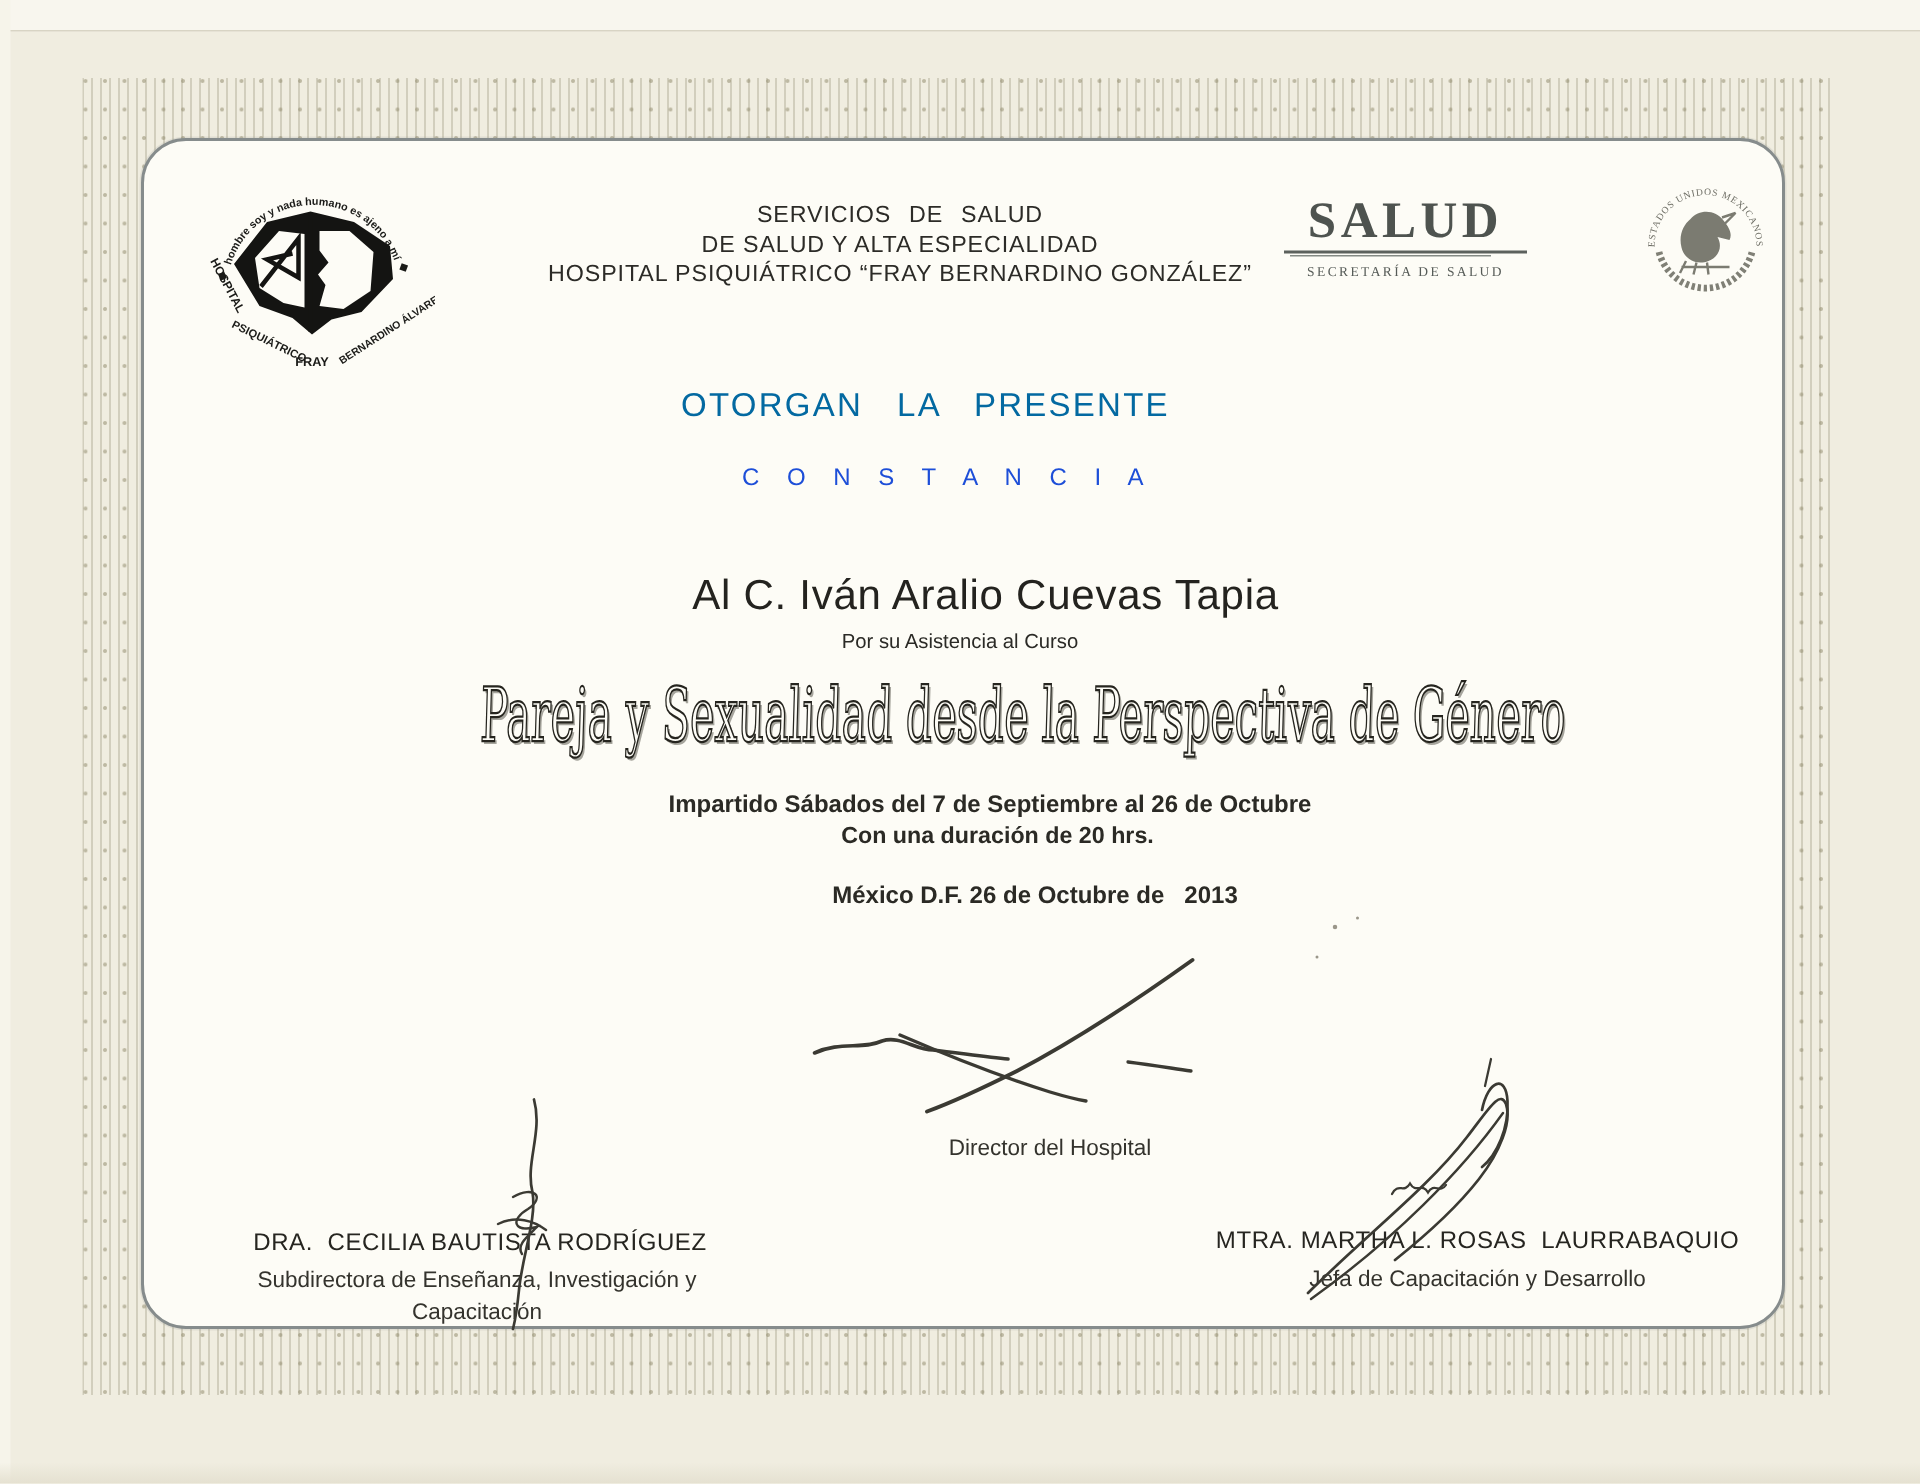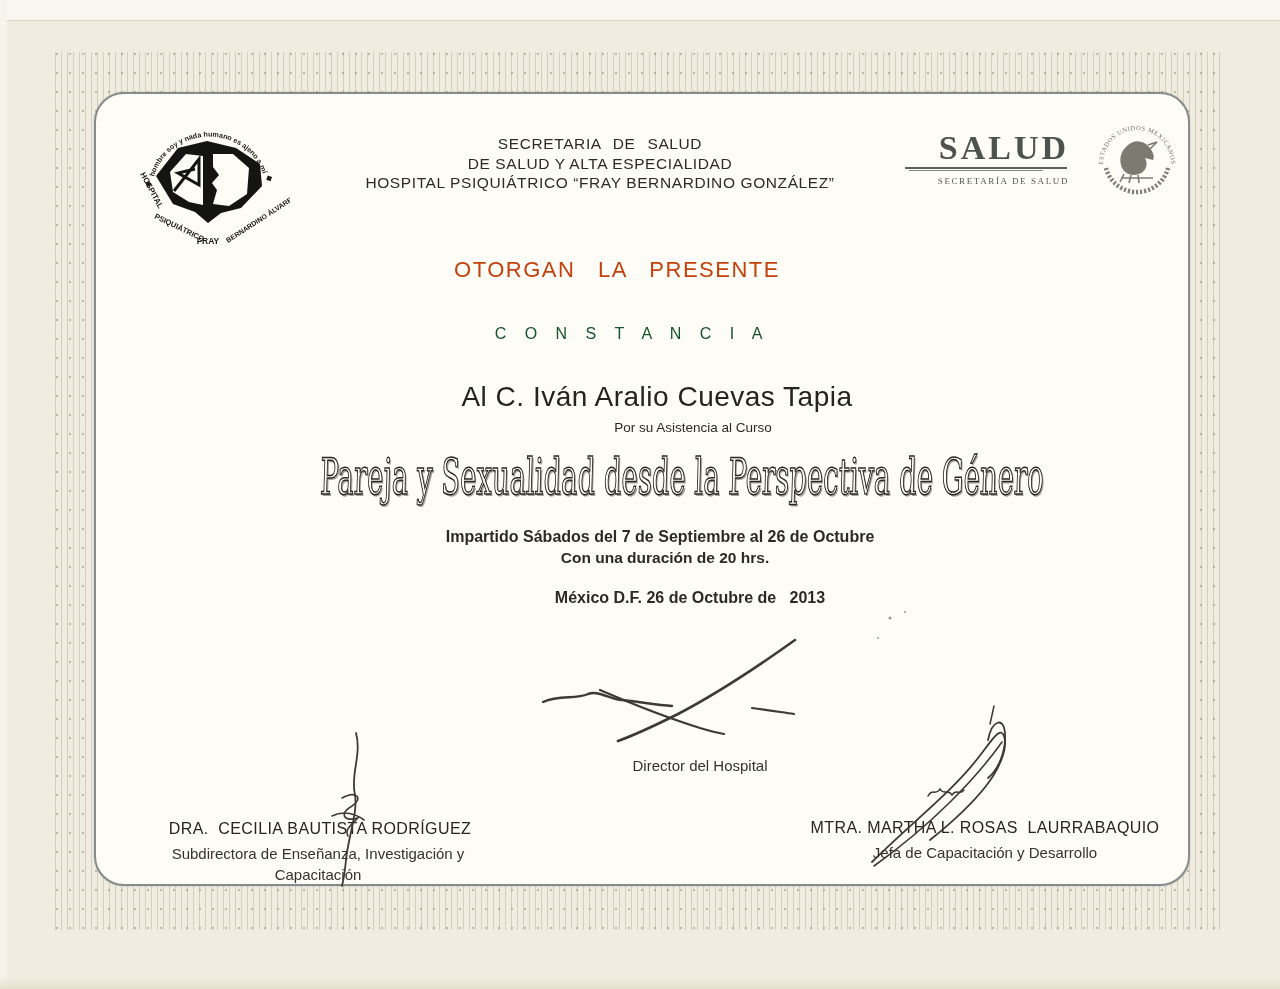--- a/index.html
+++ b/index.html
@@ -12,27 +12,27 @@
     position:absolute;left:55px;top:52px;width:1167px;height:878px;
     background-image:
       radial-gradient(circle at 2px 2px, rgba(148,142,112,.55) 1px, rgba(0,0,0,0) 1.6px),
       repeating-linear-gradient(90deg, rgba(140,135,108,.30) 0 1px, rgba(0,0,0,0) 1px 6px);
     background-size:13px 19px, auto;
   }
   .certificate{position:absolute;left:94px;top:92px;width:1092px;height:790px;background:#fdfcf6;border:2px solid #868c8c;border-radius:30px;box-shadow:0 0 0 1px rgba(134,140,140,.15);}
   .t{position:absolute;white-space:nowrap;transform:translateX(-50%);color:#2e2c27;font-family:"Liberation Sans",sans-serif;}
   .hdr{position:absolute;left:300px;top:134px;width:600px;text-align:center;font-size:15.5px;line-height:19.6px;letter-spacing:.6px;color:#2c2b27;}
   .hdr div:first-child{word-spacing:7px;}
-  .salud{position:absolute;left:903px;top:131px;width:166px;text-align:right;}
+  .salud{position:absolute;left:854px;top:131px;width:166px;text-align:center;}
   .salud-word{font-family:"Liberation Serif",serif;font-weight:600;font-size:34px;line-height:34px;letter-spacing:3px;color:#4e534f;}
   .salud-rule{height:2px;background:#5c615d;margin:2px 2px 0 2px;}
   .salud-rule2{height:1px;background:#848984;margin:1px 26px 0 6px;}
   .salud-sub{margin-top:5px;font-family:"Liberation Serif",serif;font-size:9px;letter-spacing:1.6px;color:#565b57;}
-  .grant{font-size:22px;letter-spacing:1.5px;word-spacing:15px;color:#c2410c;}
-  .doc-type{font-size:16px;letter-spacing:7px;color:#14532d;margin-top:15px;}
+  .grant{font-size:22px;letter-spacing:1.5px;word-spacing:15px;color:#0369a1;}
+  .doc-type{font-size:16px;letter-spacing:7px;color:#1d4ed8;}
   .recipient{font-size:28px;letter-spacing:.5px;color:#24231f;}
   .reason{font-size:13.5px;color:#2b2a26;}
   .course-title{
     font-family:"DejaVu Serif",serif;font-size:50px;line-height:50px;color:#201f1b;
     transform:translateX(-50%) scaleX(.55) skewX(-3deg);transform-origin:center;
   }
   @supports (-webkit-text-stroke: 1px black){
     .course-title{-webkit-text-stroke:1.5px #26251f;-webkit-text-fill-color:#fdfcf6;text-shadow:2.5px 2px 0 rgba(80,78,68,.5);}
   }
   .body-line{font-size:16px;color:#2b2a25;font-weight:bold;}
@@ -66,21 +66,21 @@
       M85,42 L105,42 L121,56 L119,82 L101,94 L85,92 L89,78 L84,71 L91,63 L85,55 Z"></path>
     <path stroke="#141412" stroke-width="3" fill="none" d="M79,30 L79,109"></path>
     <path stroke="#141412" stroke-width="3" fill="none" d="M46,79 L71,47 L71,73 L50,61 L67,57"></path>
     <text transform="translate(12,62) rotate(62)" font-size="8" font-weight="bold" fill="#1b1b18" font-family="Liberation Sans, sans-serif">HOSPITAL</text>
     <text transform="translate(26,106) rotate(26)" font-size="7.5" font-weight="bold" fill="#1b1b18" font-family="Liberation Sans, sans-serif">PSIQUIÁTRICO</text>
     <text x="80" y="132" text-anchor="middle" font-size="8.5" font-weight="bold" fill="#1b1b18" font-family="Liberation Sans, sans-serif">FRAY</text>
     <text transform="translate(100,131) rotate(-33)" font-size="7" font-weight="bold" fill="#1b1b18" font-family="Liberation Sans, sans-serif">BERNARDINO ÁLVAREZ</text>
   </svg>
 
   <div class="hdr">
-    <div>SECRETARIA DE SALUD</div>
+    <div>SERVICIOS DE SALUD</div>
     <div>DE SALUD Y ALTA ESPECIALIDAD</div>
     <div>HOSPITAL PSIQUIÁTRICO “FRAY BERNARDINO GONZÁLEZ”</div>
   </div>
 
   <div class="salud">
     <div class="salud-word">SALUD</div>
     <div class="salud-rule"></div>
     <div class="salud-rule2"></div>
     <div class="salud-sub">SECRETARÍA DE SALUD</div>
   </div>
@@ -93,21 +93,21 @@
       <textPath href="#egTop" startOffset="50%" text-anchor="middle">ESTADOS UNIDOS MEXICANOS</textPath>
     </text>
     <path fill="#7b7b71" d="M33,32 C39,25 50,26 55,33 C59,38 61,42 59,46 L51,44 C55,51 51,58 45,60 C37,63 29,59 27,51 C25,43 28,36 33,32 Z"></path>
     <path stroke="#7b7b71" stroke-width="1.6" fill="none" d="M54,31 L63,28 L56,35 M30,60 L26,68 M37,61 L35,69 M44,61 L45,69 M27,64 L59,64"></path>
     <path d="M 12 54 A 32 32 0 0 0 74 54" fill="none" stroke="#808076" stroke-width="4.5" stroke-dasharray="2.2 1.9"></path>
   </svg>
 
   <div class="t grant" style="left:617px;top:257px">OTORGAN LA PRESENTE</div>
   <div class="t doc-type" style="left:632px;top:310px">C O N S T A N C I A</div>
   <div class="t recipient" style="left:657px;top:381px">Al C. Iván Aralio Cuevas Tapia</div>
-  <div class="t reason" style="left:693px;top:420px">Por su Asistencia al Curso</div>
+  <div class="t reason" style="left:640px;top:420px">Por su Asistencia al Curso</div>
   <div class="t course-title" style="left:682px;top:452px">Pareja y Sexualidad desde la Perspectiva de Género</div>
   <div class="t body-line" style="left:660px;top:528px">Impartido Sábados del 7 de Septiembre al 26 de Octubre</div>
   <div class="t body-line" style="left:665px;top:549px;font-size:15.5px">Con una duración de 20 hrs.</div>
   <div class="t body-line" style="left:690px;top:589px">México D.F. 26 de Octubre de&nbsp;&nbsp; 2013</div>
 
   <div class="t sig-title" style="left:700px;top:757px">Director del Hospital</div>
 
   <div class="t sig-name" style="left:320px;top:820px">DRA.&nbsp; CECILIA BAUTISTA RODRÍGUEZ</div>
   <div class="t sig-title" style="left:318px;top:845px">Subdirectora de Enseñanza, Investigación y</div>
   <div class="t sig-title" style="left:318px;top:866px">Capacitación</div>

